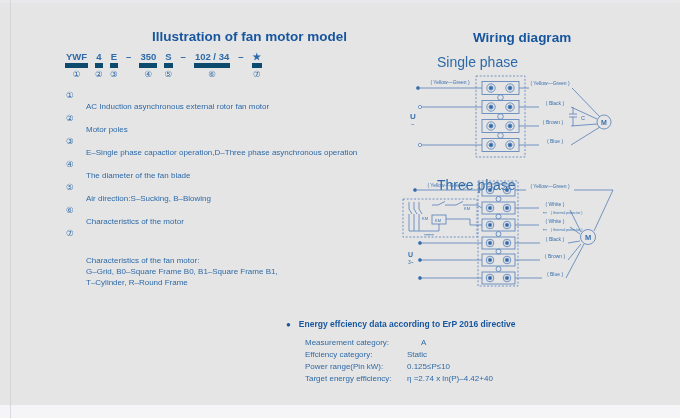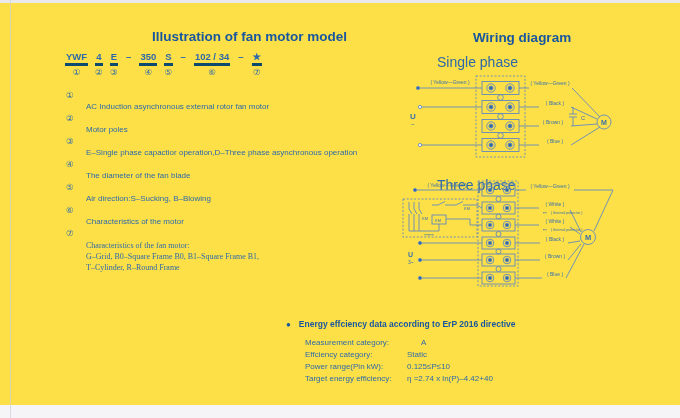--- a/index.html
+++ b/index.html
@@ -1,31 +1,31 @@
 <!DOCTYPE html>
 <html><head>
 <meta charset="utf-8">
 <style>
   html,body{margin:0;padding:0;background:#ffffff;font-family:"Liberation Sans",sans-serif;}
-  .page{position:relative;width:680px;height:418px;background:#fde047;overflow:hidden;color:#2e6aa8;}
+  .page{position:relative;width:680px;height:418px;background:#e5e5e5;overflow:hidden;color:#2e6aa8;}
   .band-top{position:absolute;left:0;top:0;width:680px;height:3px;background:#e9e9eb;}
   .band-bottom{position:absolute;left:0;bottom:0;width:680px;height:13px;background:#f5f5f7;}
   .edge-left{position:absolute;left:10px;top:0;width:1px;height:418px;background:#cfcfd3;opacity:.7;}
   .h-title{position:absolute;font-size:13.5px;font-weight:bold;color:#17569f;white-space:nowrap;}
   .model-row{position:absolute;left:65px;top:52px;display:flex;gap:7px;font-size:9.5px;font-weight:bold;color:#2d69a8;}
   .seg{display:flex;flex-direction:column;align-items:center;}
-  .seg .t{line-height:10px;padding:0 1px 1px 1px;border-bottom:3px solid #0c4a6e;}
+  .seg .t{line-height:10px;padding:0 1px 1px 1px;border-bottom:5px solid #0c4a6e;}
   .seg.nou .t{border-bottom:none;}
   .seg .n{font-size:8.5px;font-weight:normal;margin-top:2px;line-height:9px;}
   .list{position:absolute;left:66px;top:90px;width:330px;font-size:8px;color:#2e6aa8;}
   .li{height:23px;}
   .li.last{height:11px;}
   .li .num{display:block;height:11px;line-height:11px;font-size:8.5px;}
   .li .txt{display:block;margin-left:20px;height:12px;line-height:11px;white-space:nowrap;}
-  .extra{margin-left:20px;margin-top:1px;line-height:11px;white-space:nowrap;font-family:Liberation Serif, serif;}
+  .extra{margin-left:20px;margin-top:16px;line-height:11px;white-space:nowrap;}
   .sub{position:absolute;font-size:14px;color:#2d69a8;white-space:nowrap;}
   .wiring-svg{position:absolute;}
   .energy{position:absolute;left:286px;top:319px;font-size:8px;color:#2e6aa8;}
   .energy .hd{display:flex;align-items:center;font-size:8.5px;font-weight:bold;color:#17569f;white-space:nowrap;}
   .energy .hd .blt{font-size:8px;margin-right:8px;color:#17569f;}
   .energy .rows{display:grid;grid-template-columns:102px auto;row-gap:3px;margin:9px 0 0 19px;line-height:9px;}
   .energy .rows .val.pad{padding-left:14px;}
   svg text{fill:#3a70ad;}
 </style>
 </head>

